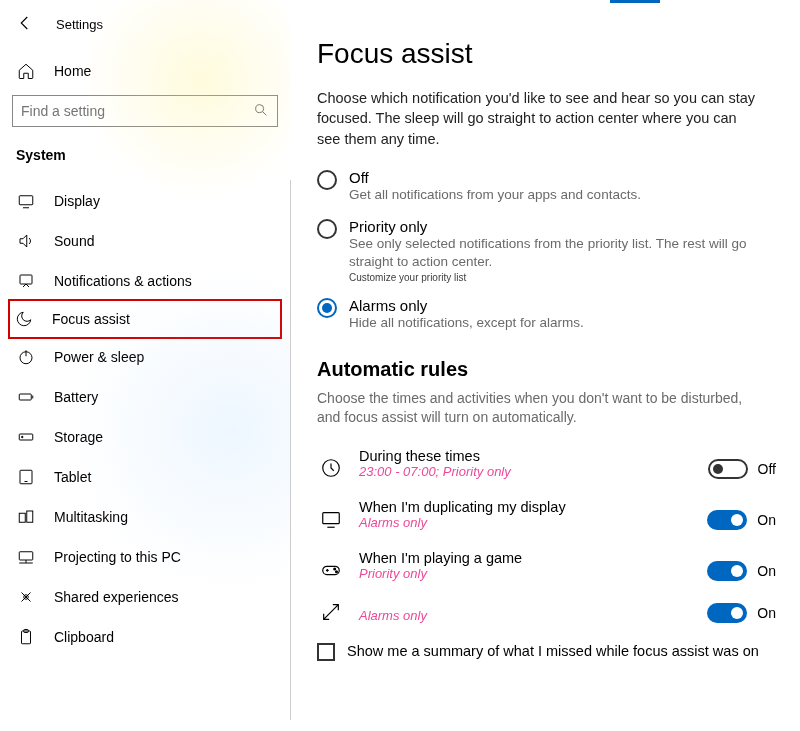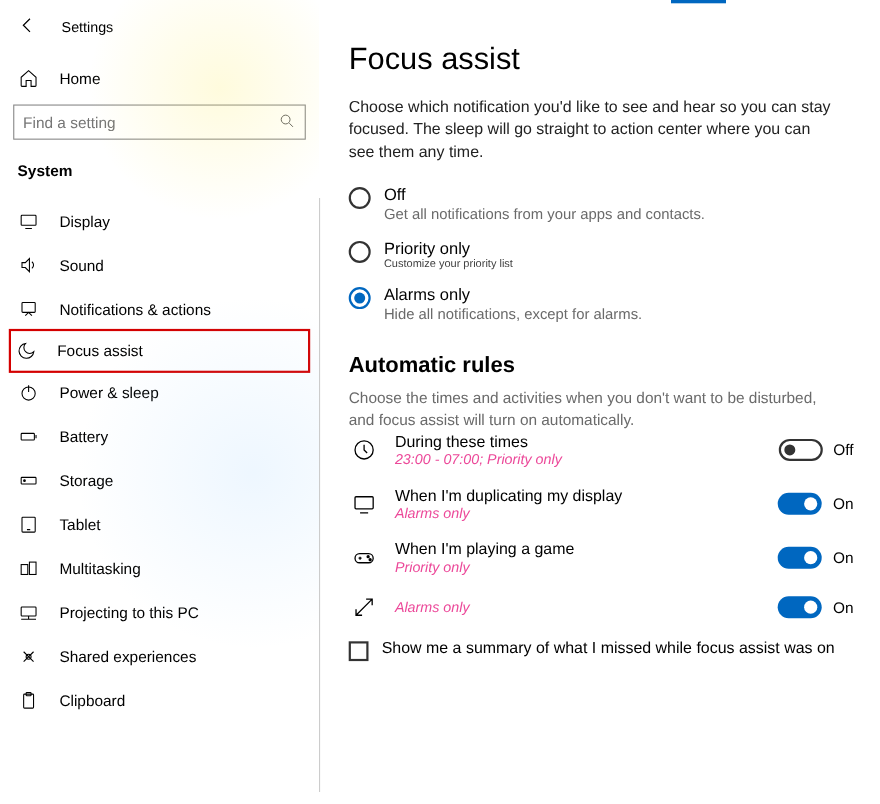--- a/index.html
+++ b/index.html
@@ -127,24 +127,25 @@
   }
   .sub-desc {
     font-size: 14px;
     color: #6a6a6a;
     line-height: 1.4;
     max-width: 440px;
     margin-bottom: 2px;
   }
   .rule {
     display: flex;
-    align-items: center;
+    align-items: flex-end;
     gap: 14px;
     margin-bottom: 18px;
     max-width: 480px;
+    margin-top: 20px;
   }
   .rule .icon { width:28px; display:flex; justify-content:center; }
   .rule .icon svg { width:22px; height:22px; stroke:#000; fill:none; stroke-width:1.3; }
   .rule-text { flex:1; }
   .rule-text .label { font-size:14.5px; }
   .rule-text .sub { font-size:13px; color:#ec4899;font-style:italic; }
   .toggle-wrap { display:flex; align-items:center; gap:10px; }
   .toggle {
     width:40px; height:20px; border-radius:10px; position:relative;
   }
@@ -330,20 +331,21 @@
     <div class="radio-text">
       <div class="label">Off</div>
       <div class="sub">Get all notifications from your apps and contacts.</div>
     </div>
   </div>
 
   <div class="radio-opt">
     <div class="radio-circle"></div>
     <div class="radio-text">
       <div class="label">Priority only</div>
+      <div class="sub">See only selected notifications from the priority list. The rest will go straight to action center.</div>
       <div class="link">Customize your priority list</div>
     </div>
   </div>
 
   <div class="radio-opt">
     <div class="radio-circle selected"></div>
     <div class="radio-text">
       <div class="label">Alarms only</div>
       <div class="sub">Hide all notifications, except for alarms.</div>
     </div>

